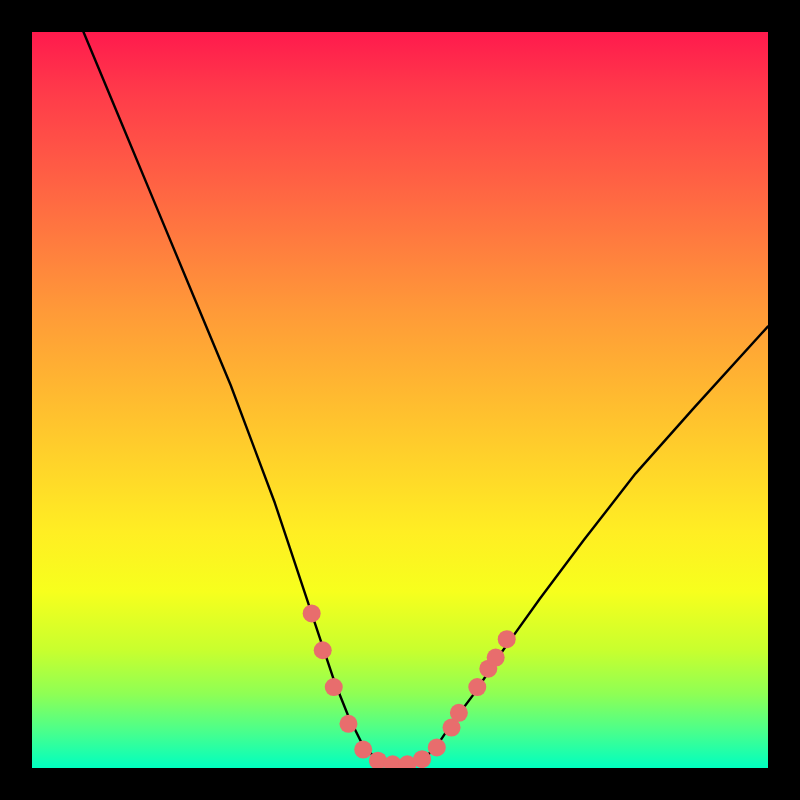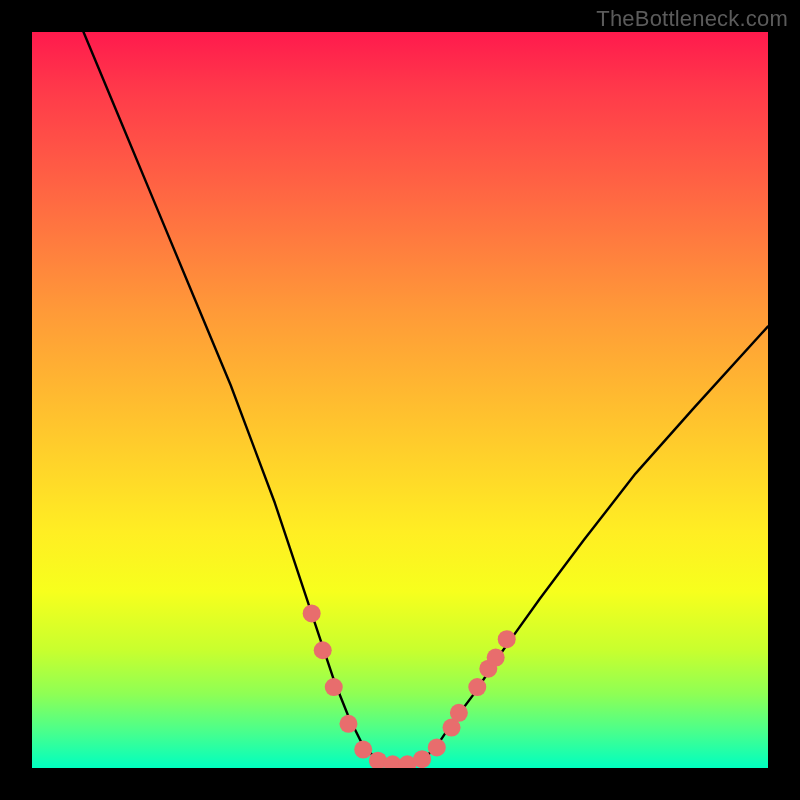--- a/index.html
+++ b/index.html
@@ -58,21 +58,20 @@
     left: 0;
     top: 0;
     width: 100%;
     height: 100%;
   }
 </style>
 </head>
 <body>
 
 <div class="outer">
-  <div class="watermark">TheBottleneck.com</div>
   <div class="plot-frame">
     <svg class="curve" viewBox="0 0 736 736" preserveAspectRatio="none">
       <g>
         <path id="curve-path" d="M51.52 0.00 L88.32 88.32 L125.12 176.64 L161.92 264.96 L198.72 353.28 L220.80 412.16 L242.88 471.04 L257.60 515.20 L272.32 559.36 L287.04 603.52 L301.76 647.68 L316.48 684.48 L331.20 713.92 L345.92 728.64 L360.64 736.00 L375.36 736.00 L390.08 728.64 L404.80 713.92 L419.52 691.84 L441.60 662.40 L471.04 618.24 L507.84 566.72 L552.00 507.84 L603.52 441.60 L662.40 375.36 L736.00 294.40" fill="none" stroke="#000000" stroke-width="2.4" stroke-linecap="round" stroke-linejoin="round"></path>
       </g>
       <g id="marker-group">
           <circle cx="279.68" cy="581.44" r="9" fill="#e86d6d"></circle>
           <circle cx="290.72" cy="618.24" r="9" fill="#e86d6d"></circle>
           <circle cx="301.76" cy="655.04" r="9" fill="#e86d6d"></circle>
           <circle cx="316.48" cy="691.84" r="9" fill="#e86d6d"></circle>

